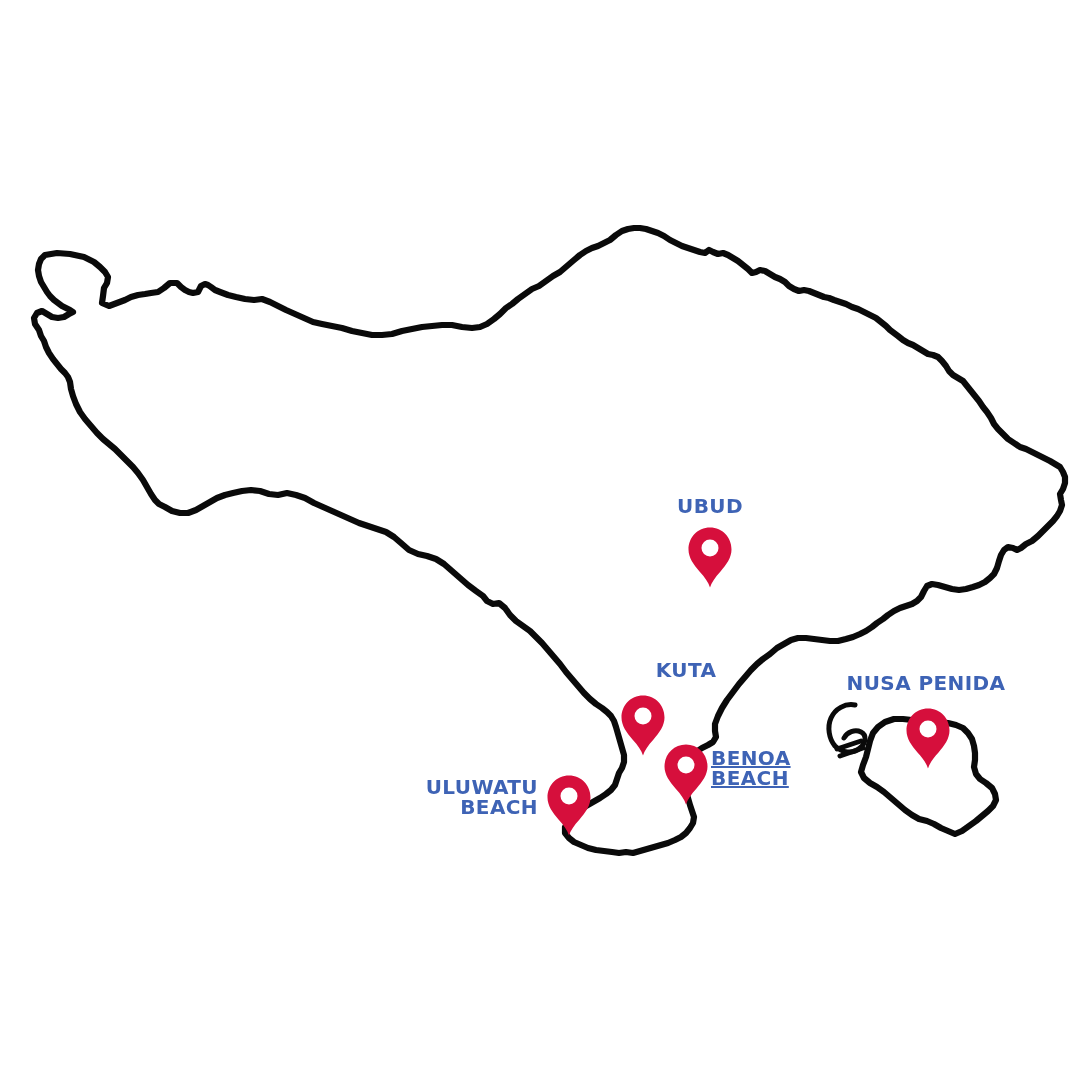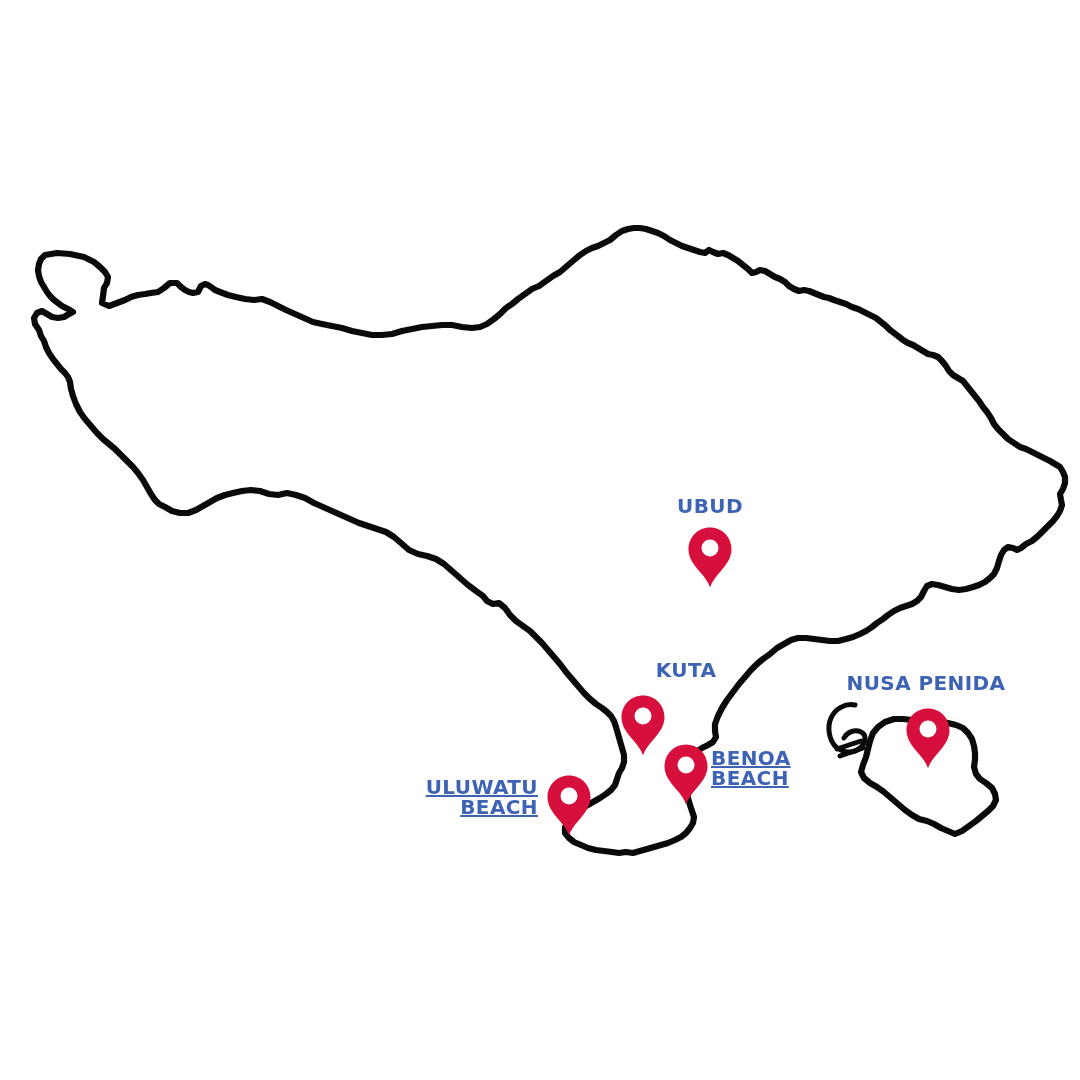--- a/index.html
+++ b/index.html
@@ -78,21 +78,21 @@
       <div class="loc-label left" style="left: 694px; top: 748px; text-decoration: underline;">
         <div>BENOA</div>
         <div>BEACH</div>
       </div>
       <div class="pin" style="left: 529px; top: 774px;">
         <svg viewBox="0 0 46 63" xmlns="http://www.w3.org/2000/svg">
           <path d="M23 1.5 C10.5 1.5 1.5 11.5 1.5 23.5 C1.5 31.5 6.5 38.5 12.5 45.5 C18 51.5 21.5 56.5 23 61.5 C24.5 56.5 28 51.5 33.5 45.5 C39.5 38.5 44.5 31.5 44.5 23.5 C44.5 11.5 35.5 1.5 23 1.5 Z" fill="#d60f3c"></path>
           <circle cx="23" cy="22" r="8.5" fill="#ffffff"></circle>
         </svg>
       </div>
-      <div class="loc-label right" style="left: 521px; top: 777px; text-decoration: underline;">
+      <div class="loc-label right" style="left: 521px; top: 777px;">
         <div>ULUWATU</div>
         <div>BEACH</div>
       </div>
       <div class="pin" style="left: 888px; top: 707px;">
         <svg viewBox="0 0 46 63" xmlns="http://www.w3.org/2000/svg">
           <path d="M23 1.5 C10.5 1.5 1.5 11.5 1.5 23.5 C1.5 31.5 6.5 38.5 12.5 45.5 C18 51.5 21.5 56.5 23 61.5 C24.5 56.5 28 51.5 33.5 45.5 C39.5 38.5 44.5 31.5 44.5 23.5 C44.5 11.5 35.5 1.5 23 1.5 Z" fill="#d60f3c"></path>
           <circle cx="23" cy="22" r="8.5" fill="#ffffff"></circle>
         </svg>
       </div>
       <div class="loc-label center" style="left: 909px; top: 673px;">

